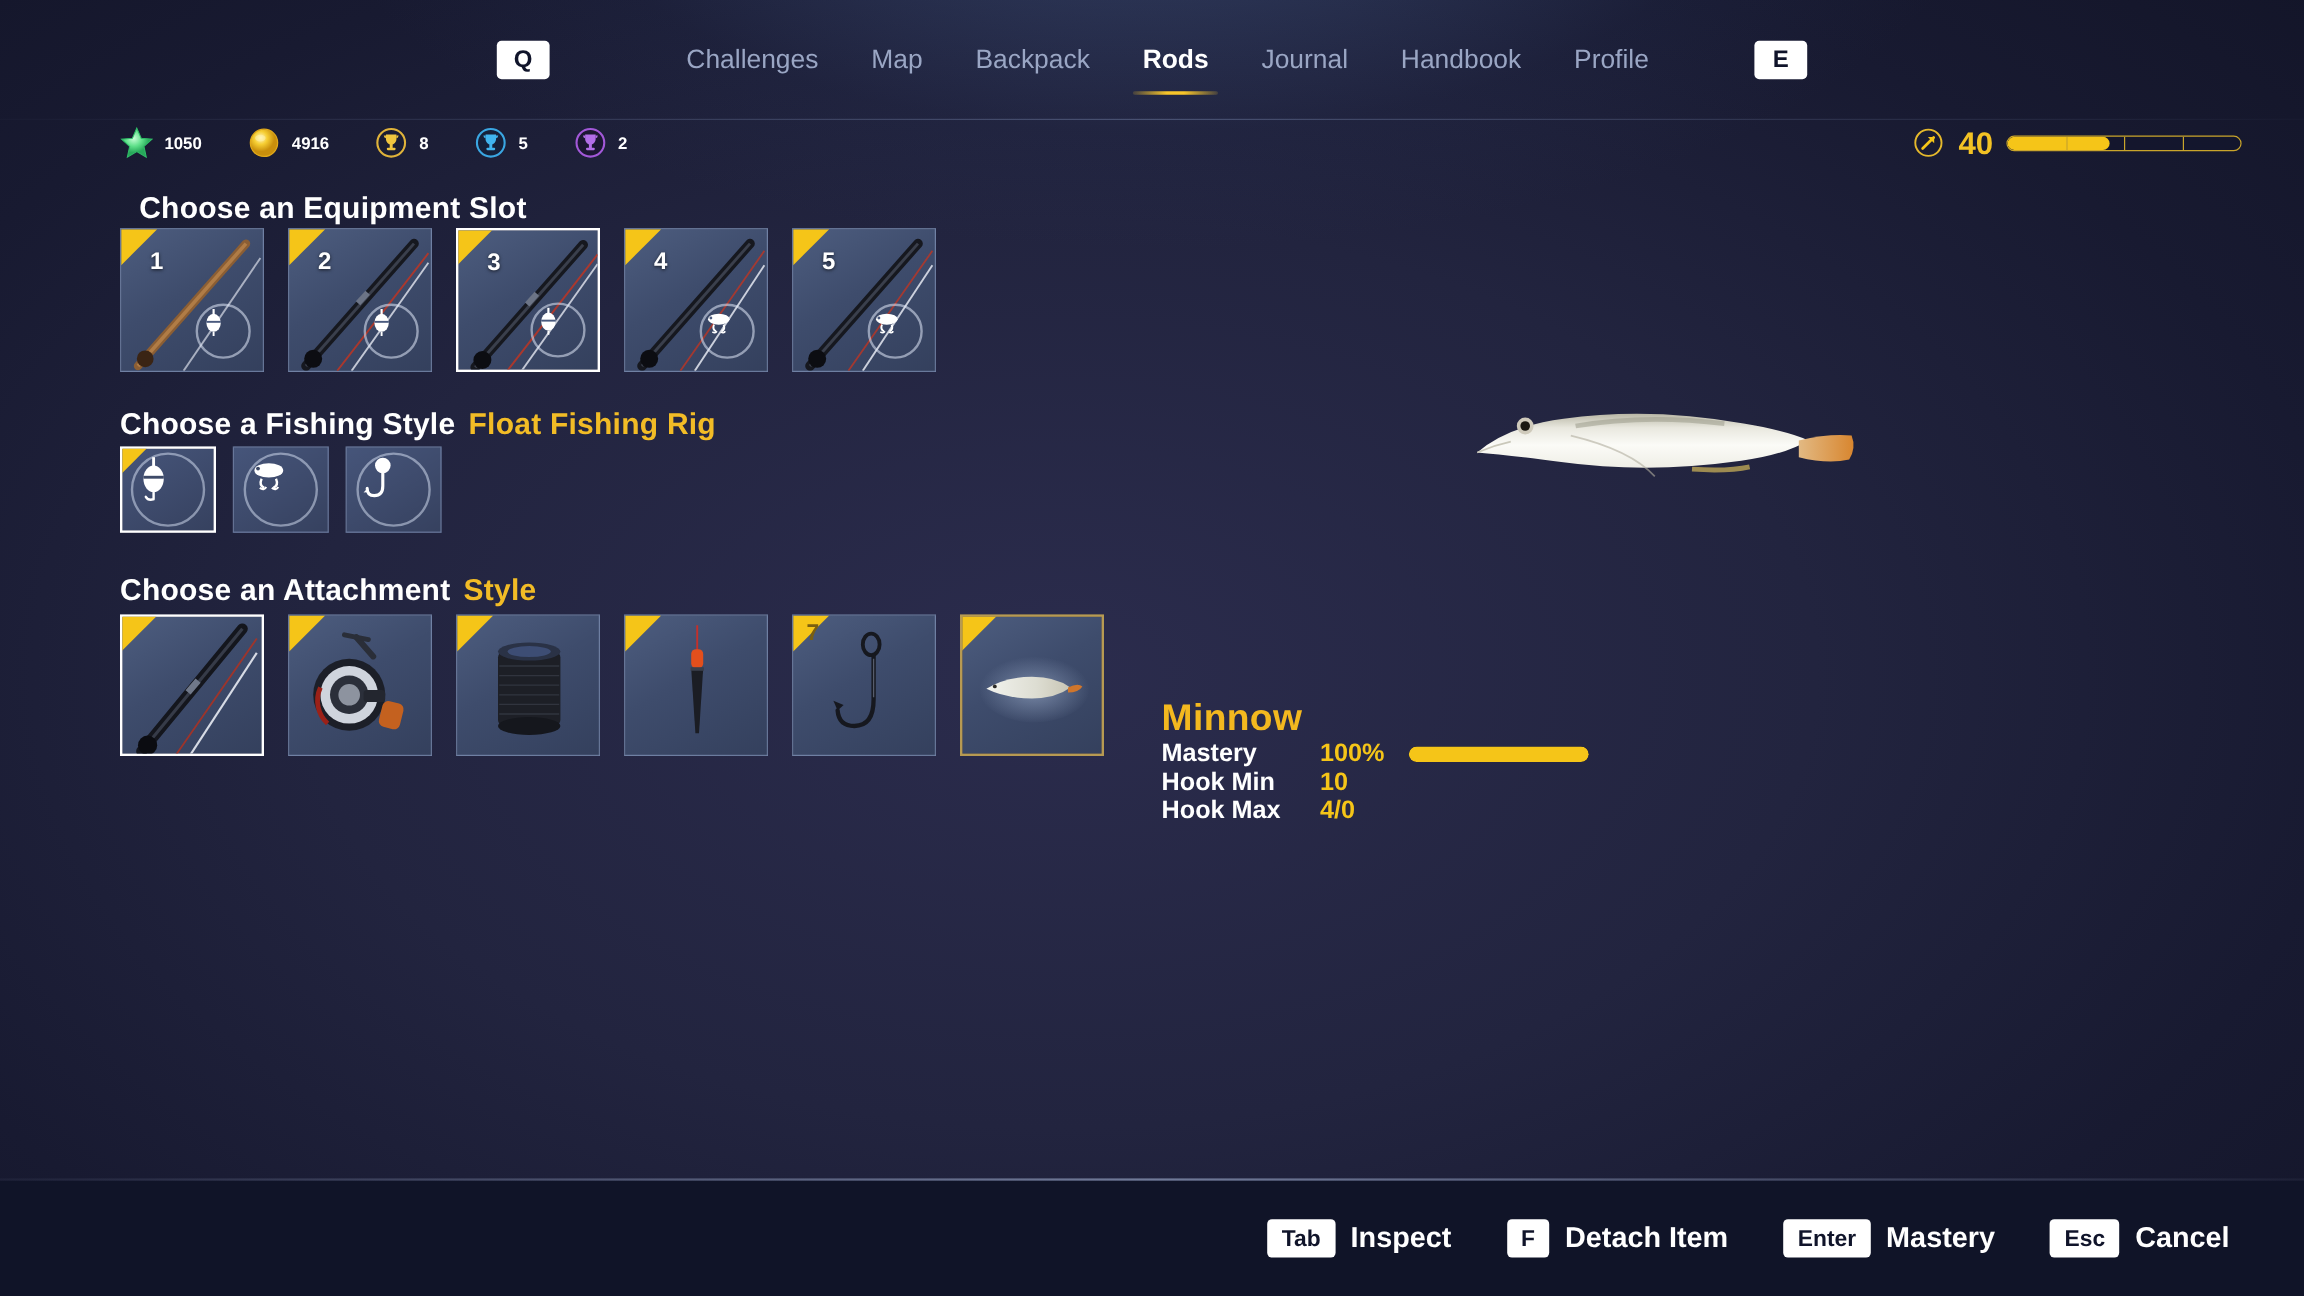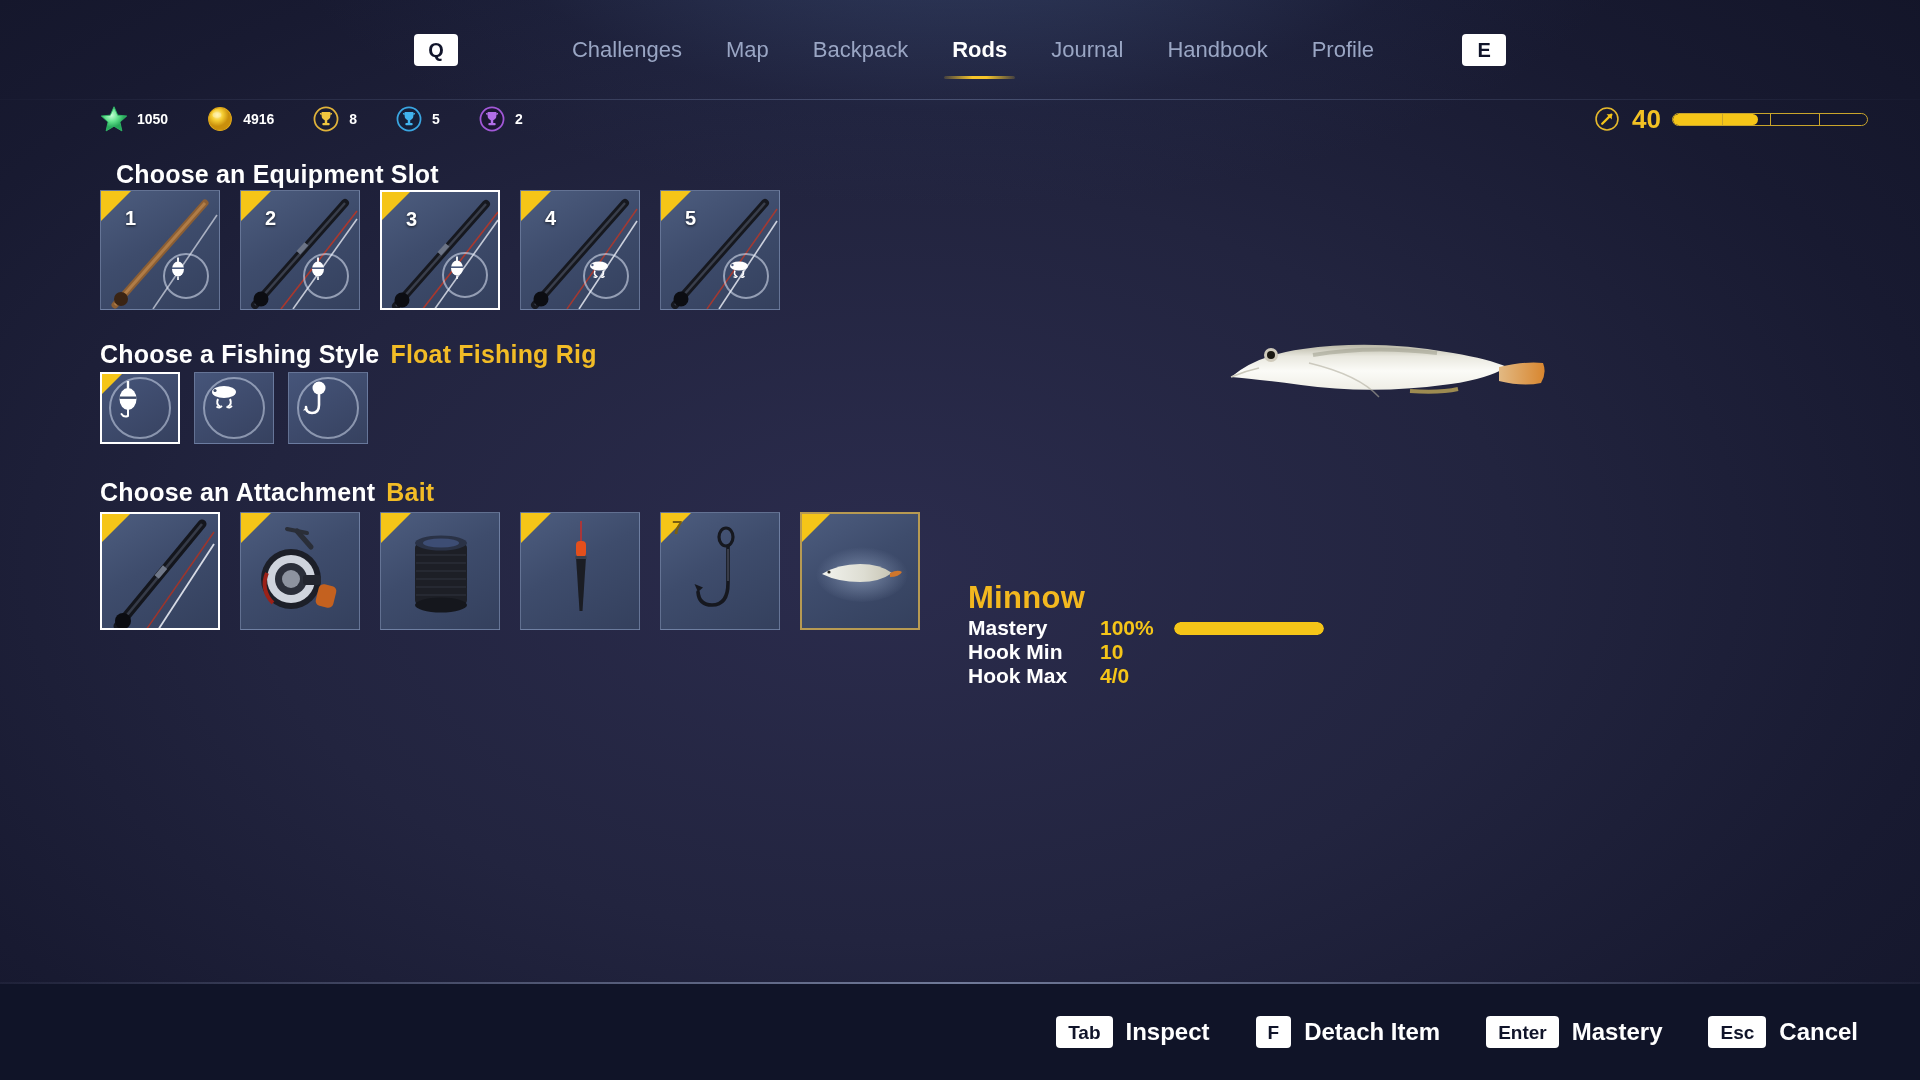--- a/index.html
+++ b/index.html
@@ -420,21 +420,21 @@
           <circle cx="20" cy="9" r="6.5" fill="#fff"></circle>
           <path d="M20 15.5 L20 26 q0 8 -7 8 q-6 0 -6 -6" stroke="#fff" stroke-width="2.6" fill="none" stroke-linecap="round"></path>
           <path d="M7 28 L4 31.5 L8.5 31" fill="#fff"></path>
         </svg>
       </div>
     </div>
 
   </div>
 
   <div class="section-title" style="left:100px; top:478px;">
-    <span>Choose an Attachment</span><span class="sub">Bait</span>
+    <span>Choose an Attachment</span><span class="sub">Style</span>
   </div>
 
   <div class="slot-row" id="attach-row">
 
     <div class="tile sel">
       <div class="corner"></div>
       <svg width="120" height="118" viewBox="0 0 120 118">
         <line x1="16" y1="112" x2="100" y2="10" stroke="#14161d" stroke-width="9" stroke-linecap="round"></line>
         <line x1="16" y1="112" x2="100" y2="10" stroke="#363b48" stroke-width="2.6"></line>
         <circle cx="21" cy="107" r="8" fill="#0b0c11"></circle>

